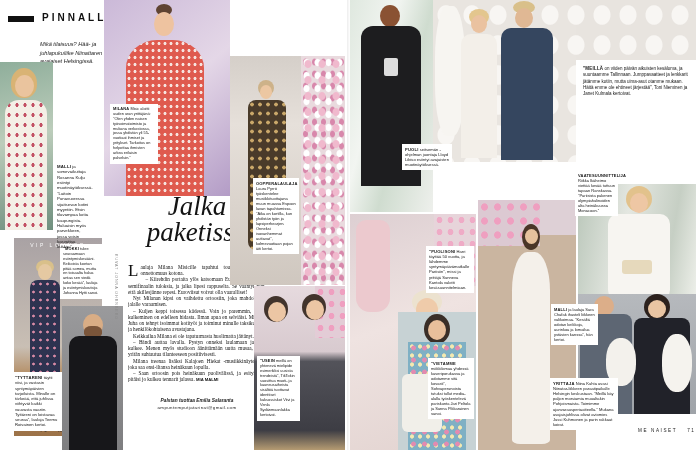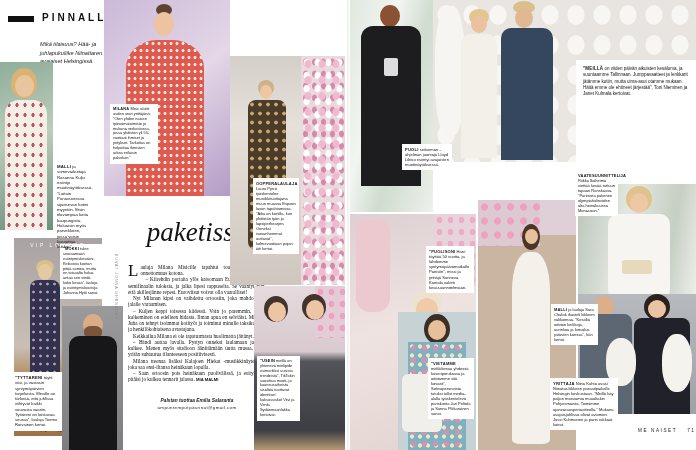--- a/index.html
+++ b/index.html
@@ -85,21 +85,21 @@
     <i style="left:52px;top:4px;width:16px;height:12px;background:#5f4332;border-radius:50%;"></i>
     <i style="left:50px;top:12px;width:20px;height:24px;background:#eec3a0;border-radius:50%;"></i>
     <i style="left:22px;top:40px;width:78px;height:156px;border-radius:40% 40% 0 0 / 18% 18% 0 0;background-color:#df5a4e;background-image:radial-gradient(#f6e3de 1.2px,transparent 1.8px);background-size:6px 7px;"></i>
   </div>
   <div class="cap box z3" style="left:110px;top:104px;width:48px;font-size:3.9px;">
     <b>MILANA</b>
     <span>Misic aloitti uuden uran yrittäjänä: "Olen yhden naisen työvoimatoimisto ja mukana verkostossa, jossa yhdistän yli 55-vuotiaat ihmiset ja yritykset. Tarkoitus on helpottaa ihmisten arkea erilaisin palveluin."</span>
   </div>
 
   <h1 class="title">
-    <br>
+    <span>Jalka</span><br>
     <span>paketissa</span>
   </h1>
   <div class="bodytext">
     <p><span class="dropcap">L</span><span>aulaja Milana Misicille tapahtui toukokuussa ikävä onnettomuus kotona.</span></p>
     <p>– Kiirehdin portaita ylös katsomaan Euroviisujen toisen semifinaalin tuloksia, ja jalka lipesi rappuselta. Se vääntyi niin, että akillesjänne repesi. Euroviisut voivat olla vaaralliset!</p>
     <p>Nyt Milanan kipsi on vaihdettu ortoosiin, joka mahdollistaa jalalle varaamisen.</p>
     <p>– Kuljen keppi toisessa kädessä. Voin jo paremmin, mutta kulkeminen on edelleen hidasta. Ilman apua en selviäisi. Mieheni Juha on tehnyt isoimmat kotityöt ja toiminut minulle taksikuskina ja henkilökohtaisena avustajana.</p>
     <p>Keikkailua Milana ei ole tapaturmasta huolimatta jättänyt.</p>
     <p>– Bändi auttaa lavalla. Pystyn onneksi laulamaan ja ääni kulkee. Menen myös studioon äänittämään uutta musaa, joten yritän suhtautua tilanteeseen positiivisesti.</p>
     <p>Milana treenaa lisäksi Kalajoen Hiekat -musiikkinäytelmää, joka saa ensi-iltansa heinäkuun lopulla.</p>

